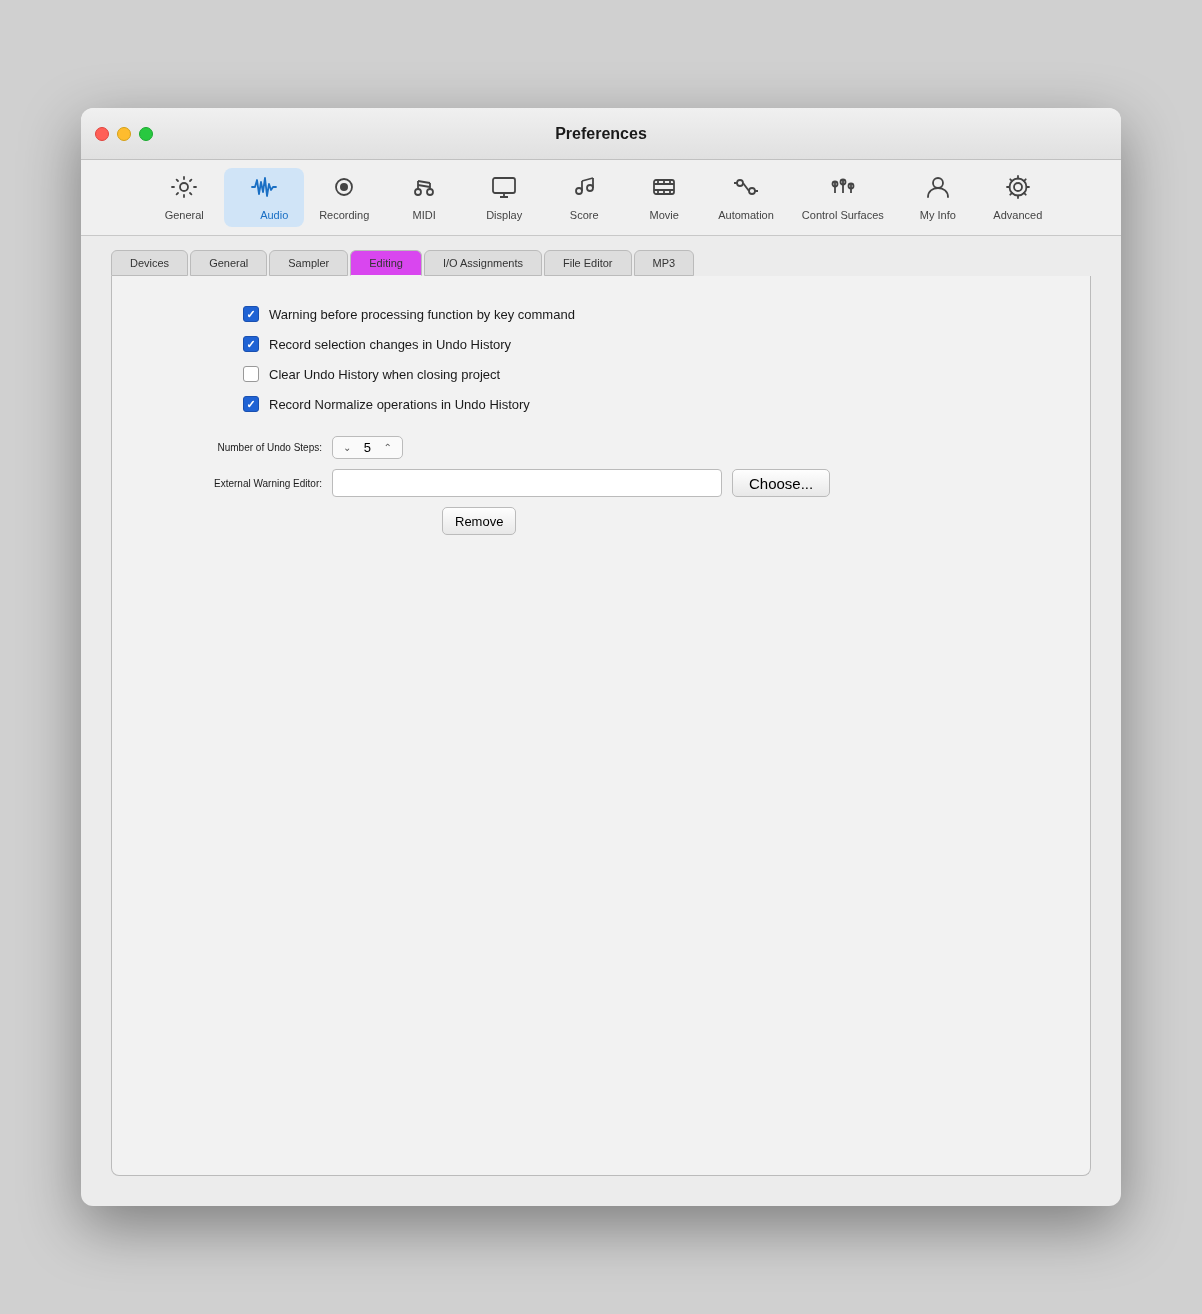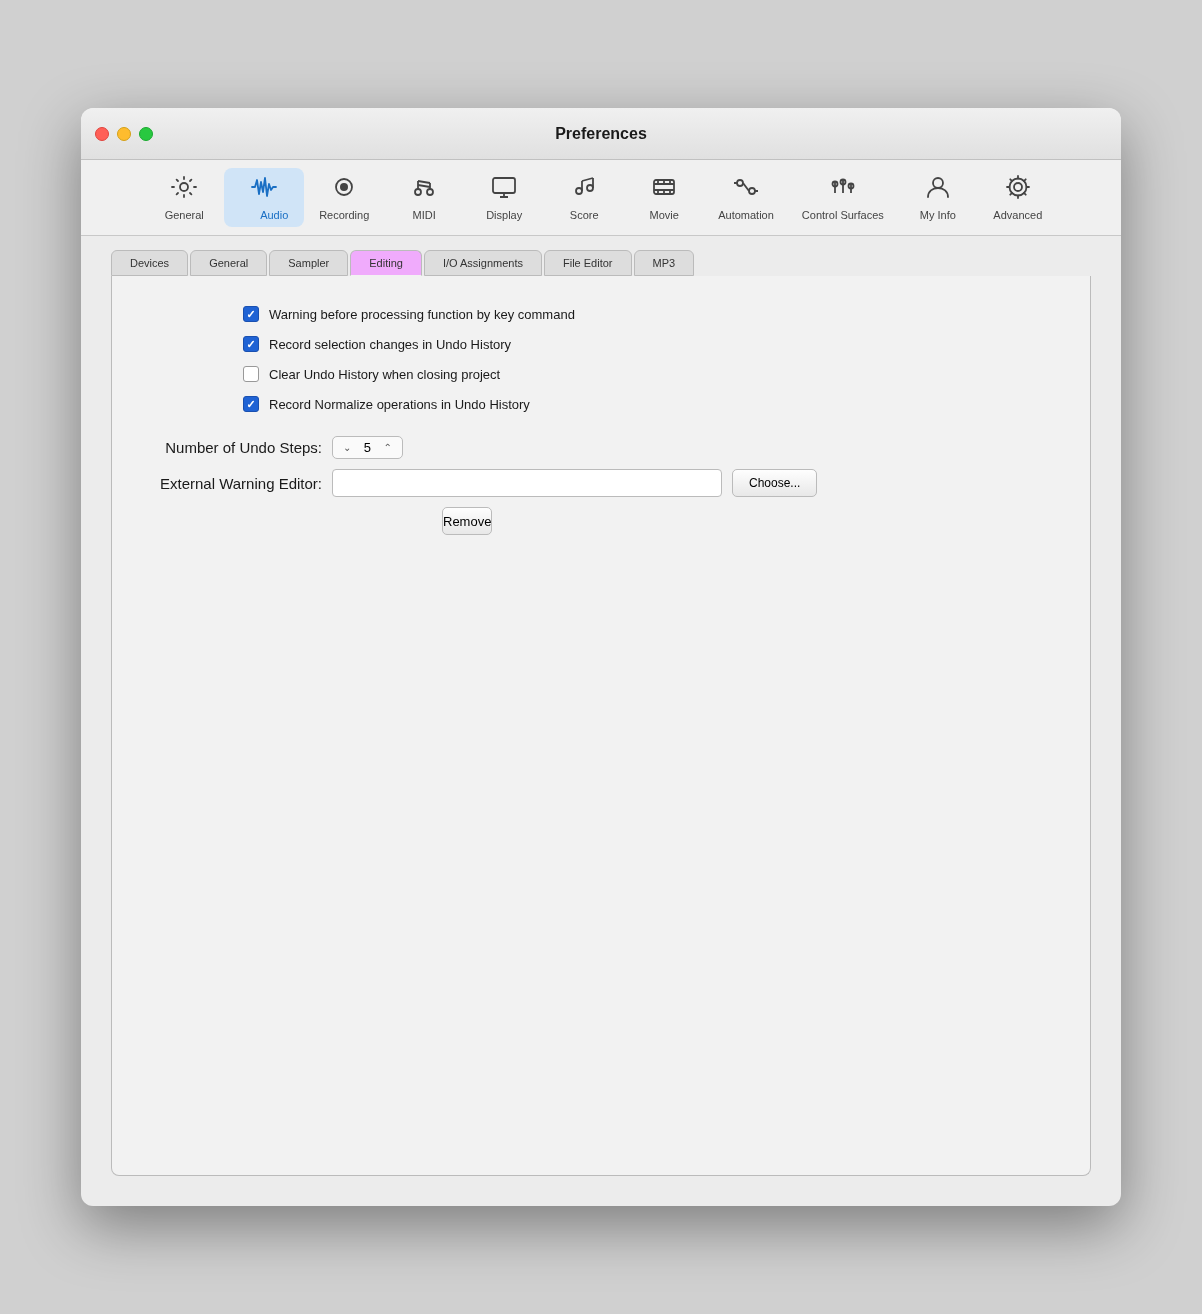--- a/index.html
+++ b/index.html
@@ -118,21 +118,21 @@
       border: 1px solid #bbb;
       border-radius: 6px 6px 0 0;
       background: #ddd;
       cursor: pointer;
       font-size: 11px;
       color: #333;
       border-bottom: 1px solid #bbb;
     }
 
     .tab.active {
-      background: #f0abfc;
+      background: #d946ef;
       border-bottom: 1px solid #f2f2f2;
       font-weight: 500;
       z-index: 1;
       text-align: right;
     }
 
     
     .content-area {
       background: #f2f2f2;
       border: 1px solid #bbb;
@@ -190,21 +190,21 @@
     }
 
     .field-row {
       display: flex;
       align-items: center;
       gap: 10px;
       margin-bottom: 10px;
     }
 
     .field-label {
-      font-size: 15px;
+      font-size: 10px;
       color: #1a1a1a;
       text-align: right;
       min-width: 180px;
     }
 
     .stepper {
       display: flex;
       align-items: center;
       border: 1px solid #bbb;
       border-radius: 5px;
@@ -237,26 +237,26 @@
       height: 28px;
       outline: none;
     }
 
     .choose-btn {
       padding: 4px 16px;
       border: 1px solid #bbb;
       border-radius: 5px;
       background: linear-gradient(to bottom, #fefefe, #e8e8e8);
       cursor: pointer;
-      font-size: 12px;
+      font-size: 15px;
       height: 28px;
     }
 
     .remove-btn {
-      padding: 4px 0;
+      padding: 4px 12px;
       border: 1px solid #bbb;
       border-radius: 5px;
       background: linear-gradient(to bottom, #fefefe, #e8e8e8);
       cursor: pointer;
       font-size: 13px;
       height: 28px;
       margin-left: 60px;
     }
 
     

